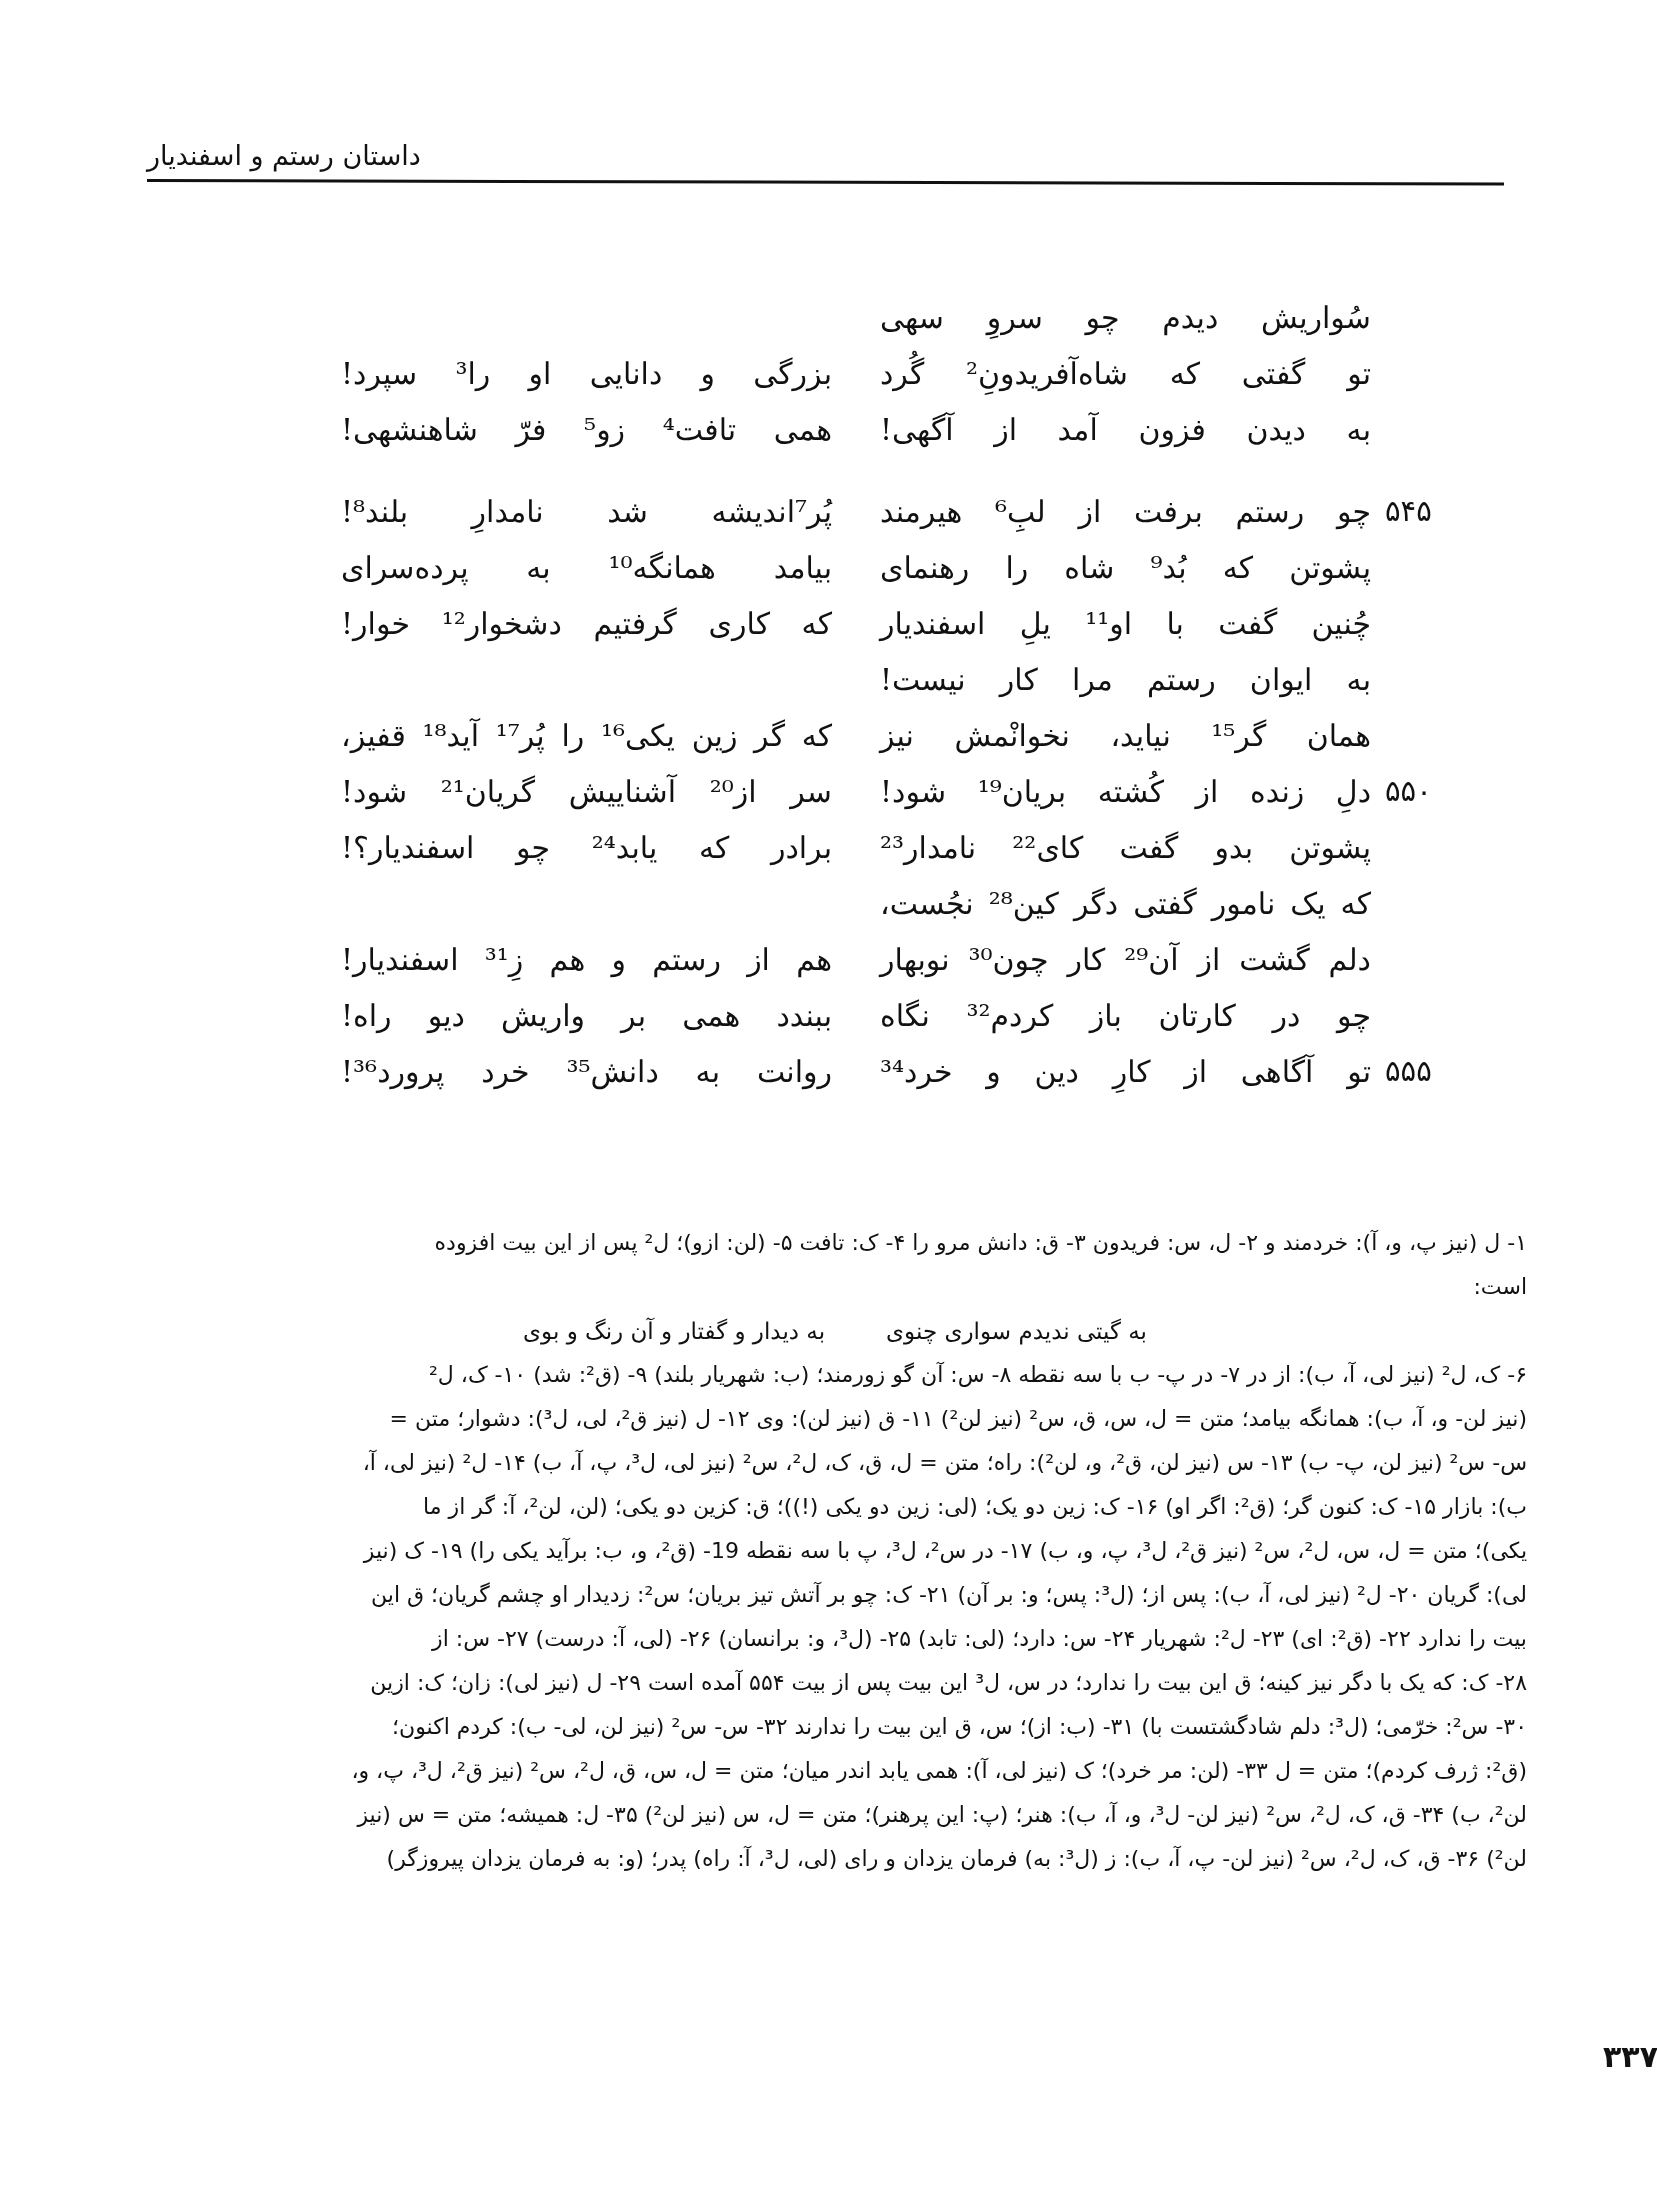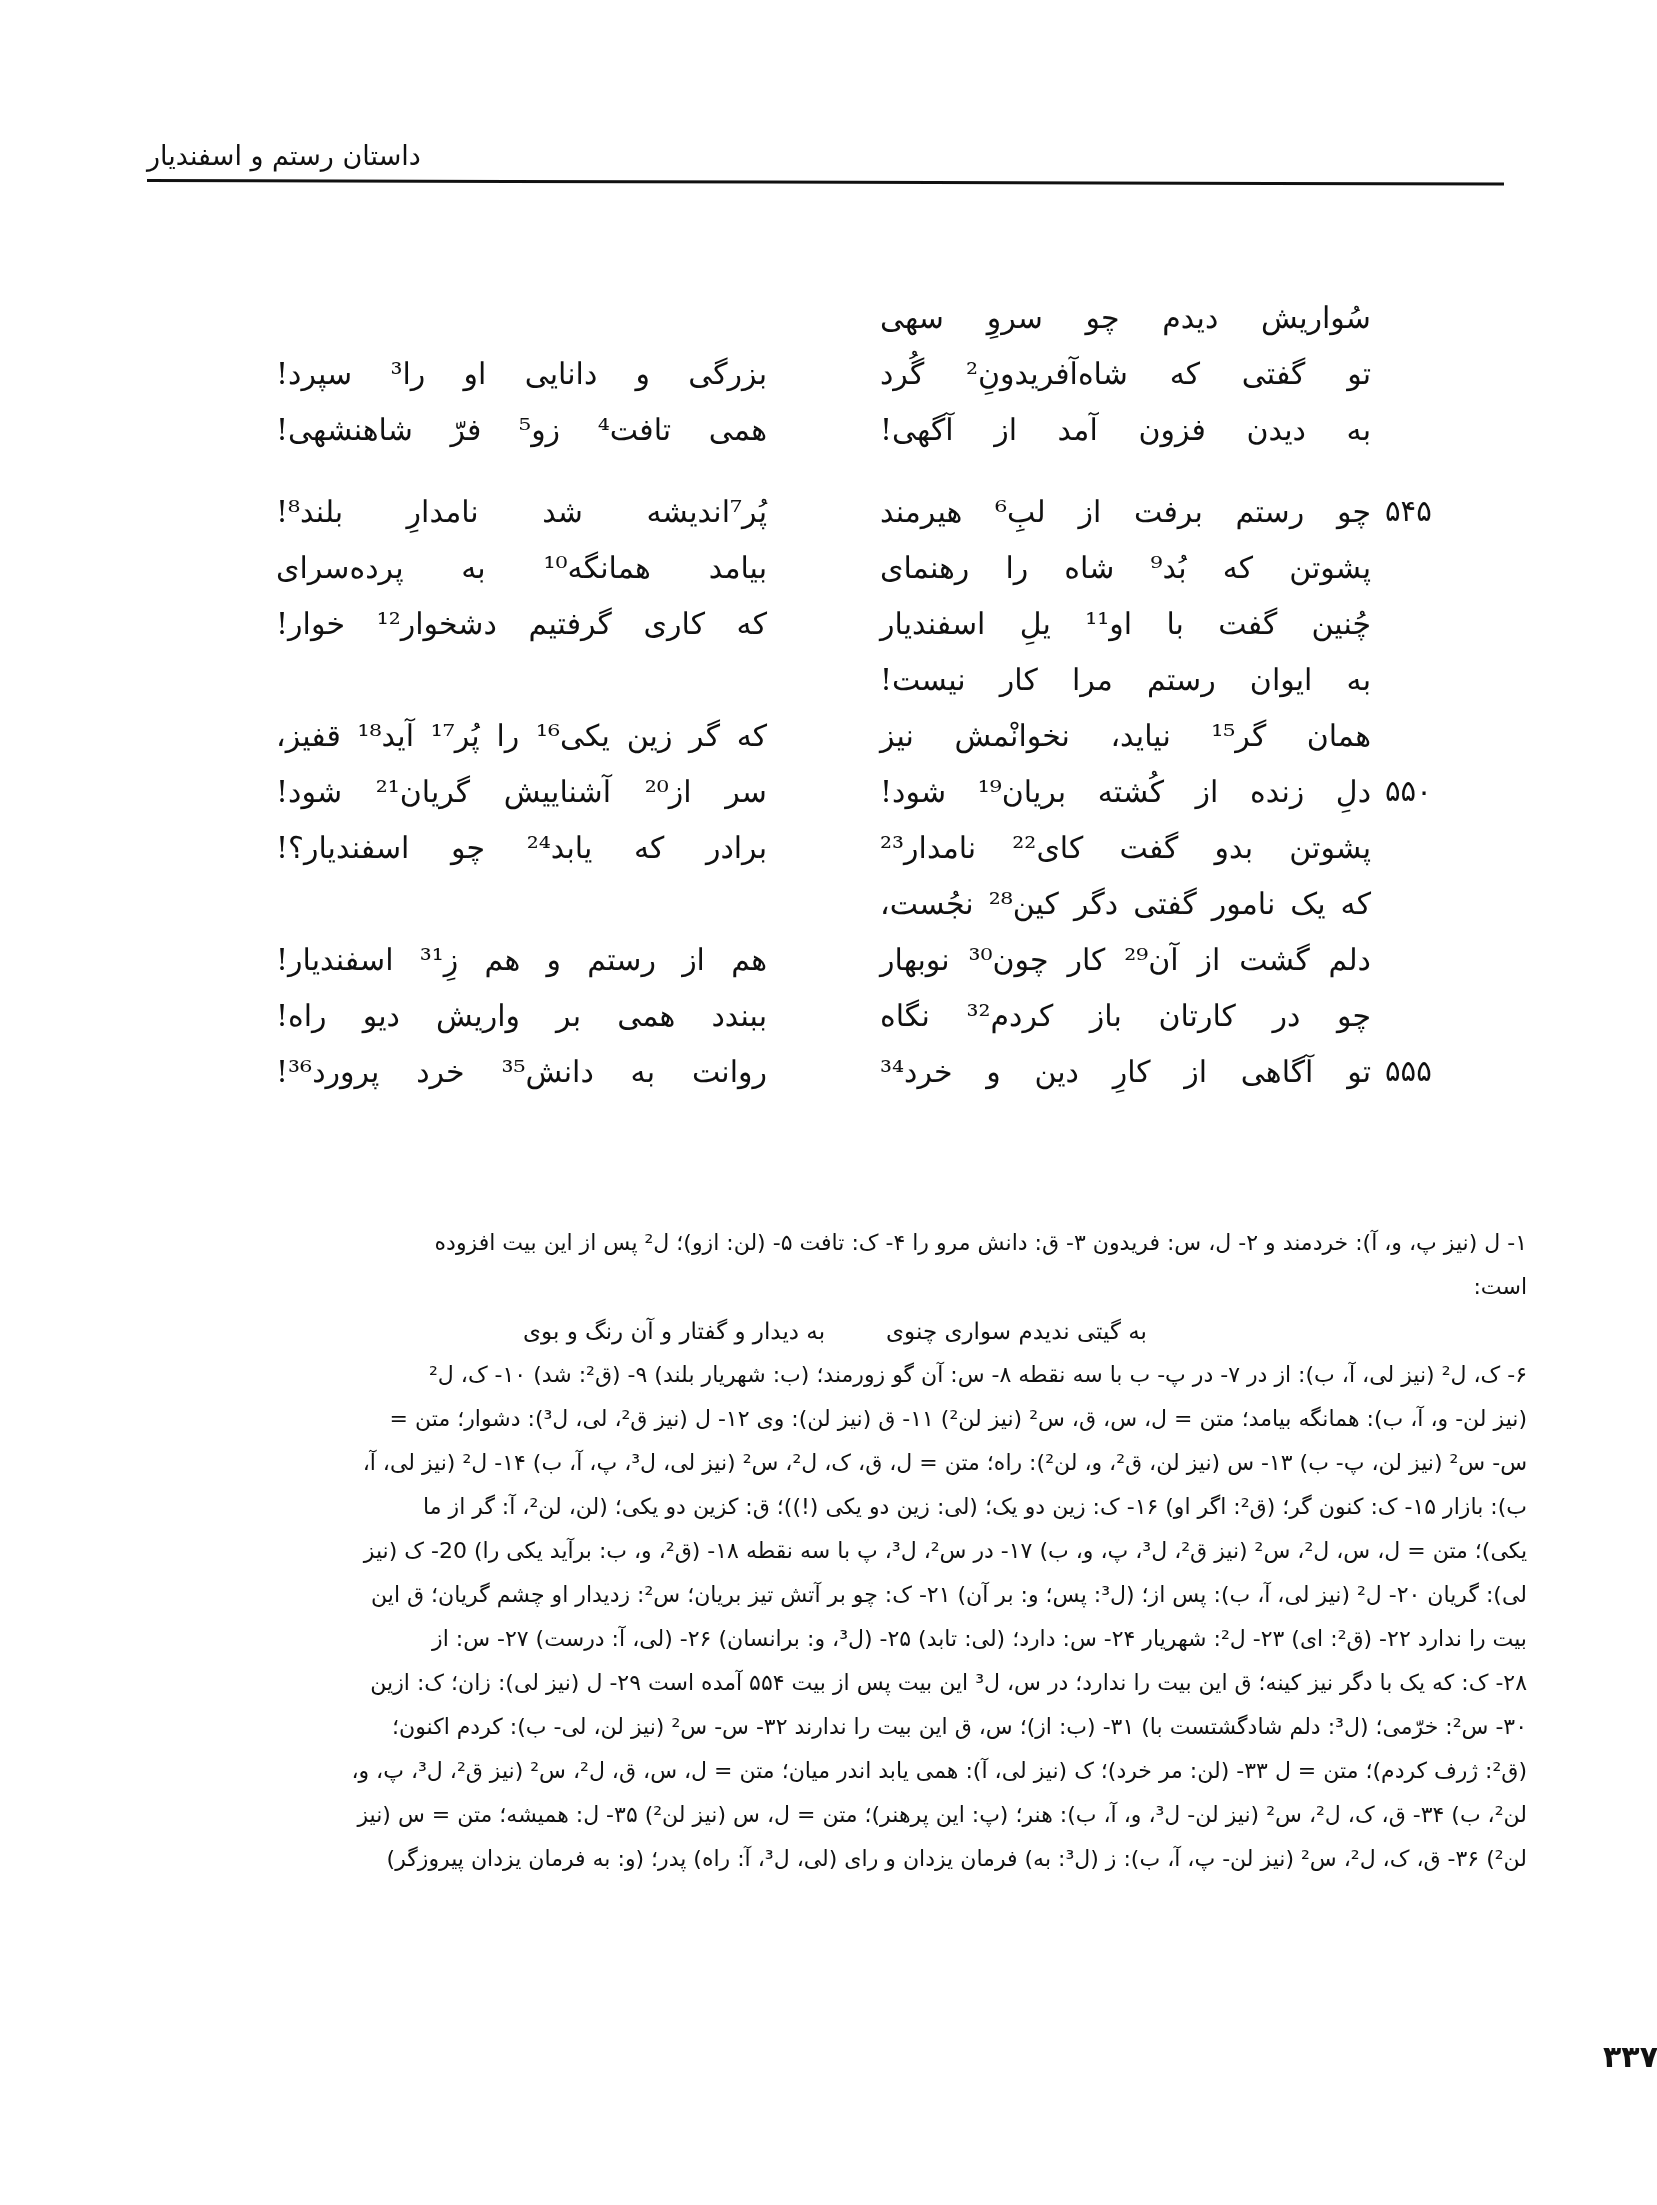--- a/index.html
+++ b/index.html
@@ -31,21 +31,21 @@
     height: 56px; position: relative;
   }
   .vnum {
     position: absolute; right: -116px; width: 102px; text-align: left;
     font-size: 29px; direction: rtl;
   }
   .hemistich {
     font-family: "DejaVu Serif", serif; font-size: 30px; white-space: nowrap;
     text-align: justify; text-align-last: justify;
   }
-  .h-right { width: 491px; margin-left: 113px; }
+  .h-right { width: 491px; margin-left: 48px; }
   .h-left { width: 491px; }
   .notes {
     position: absolute; top: 1221px; left: 143px; width: 1384px;
     direction: rtl; font-family: "DejaVu Sans", sans-serif; font-size: 22px;
     line-height: 44px; text-align: justify;
   }
   .note-line { white-space: nowrap; overflow: hidden; }
   .extra-bayt {
     display: flex; justify-content: center; gap: 61px;
     font-family: "DejaVu Serif", serif; font-size: 23px;
@@ -133,21 +133,21 @@
     <div class="note-line">۱- ل (نیز پ، و، آ): خردمند و  ۲- ل، س: فریدون  ۳- ق: دانش مرو را  ۴- ک: تافت  ۵- (لن: ازو)؛ ل² پس از این بیت افزوده</div>
     <div class="note-line">است:</div>
     <div class="extra-bayt">
       <span>به گیتی ندیدم سواری چنوی</span>
       <span>به دیدار و گفتار و آن رنگ و بوی</span>
     </div>
     <div class="note-line">۶- ک، ل² (نیز لی، آ، ب): از در  ۷- در پ- ب با سه نقطه  ۸- س: آن گو زورمند؛ (ب: شهریار بلند)  ۹- (ق²: شد)  ۱۰- ک، ل²</div>
     <div class="note-line">(نیز لن- و، آ، ب): همانگه بیامد؛ متن = ل، س، ق، س² (نیز لن²)  ۱۱- ق (نیز لن): وی  ۱۲- ل (نیز ق²، لی، ل³): دشوار؛ متن =</div>
     <div class="note-line">س- س² (نیز لن، پ- ب)  ۱۳- س (نیز لن، ق²، و، لن²): راه؛ متن = ل، ق، ک، ل²، س² (نیز لی، ل³، پ، آ، ب)  ۱۴- ل² (نیز لی، آ،</div>
     <div class="note-line">ب): بازار  ۱۵- ک: کنون گر؛ (ق²: اگر او)  ۱۶- ک: زین دو یک؛ (لی: زین دو یکی (!))؛ ق: کزین دو یکی؛ (لن، لن²، آ: گر از ما</div>
-    <div class="note-line">یکی)؛ متن = ل، س، ل²، س² (نیز ق²، ل³، پ، و، ب)  ۱۷- در س²، ل³، پ با سه نقطه  ۱۸- (ق²، و، ب: برآید یکی را)  20- ک (نیز</div>
+    <div class="note-line">یکی)؛ متن = ل، س، ل²، س² (نیز ق²، ل³، پ، و، ب)  ۱۷- در س²، ل³، پ با سه نقطه  19- (ق²، و، ب: برآید یکی را)  ۱۹- ک (نیز</div>
     <div class="note-line">لی): گریان  ۲۰- ل² (نیز لی، آ، ب): پس از؛ (ل³: پس؛ و: بر آن)  ۲۱- ک: چو بر آتش تیز بریان؛ س²: زدیدار او چشم گریان؛ ق این</div>
     <div class="note-line">بیت را ندارد  ۲۲- (ق²: ای)  ۲۳- ل²: شهریار  ۲۴- س: دارد؛ (لی: تابد)  ۲۵- (ل³، و: برانسان)  ۲۶- (لی، آ: درست)  ۲۷- س: از</div>
     <div class="note-line">۲۸- ک: که یک با دگر نیز کینه؛ ق این بیت را ندارد؛ در س، ل³ این بیت پس از بیت ۵۵۴ آمده است  ۲۹- ل (نیز لی): زان؛ ک: ازین</div>
     <div class="note-line">۳۰- س²: خرّمی؛ (ل³: دلم شادگشتست با)  ۳۱- (ب: از)؛ س، ق این بیت را ندارند  ۳۲- س- س² (نیز لن، لی- ب): کردم اکنون؛</div>
     <div class="note-line">(ق²: ژرف کردم)؛ متن = ل  ۳۳- (لن: مر خرد)؛ ک (نیز لی، آ): همی یابد اندر میان؛ متن = ل، س، ق، ل²، س² (نیز ق²، ل³، پ، و،</div>
     <div class="note-line">لن²، ب)  ۳۴- ق، ک، ل²، س² (نیز لن- ل³، و، آ، ب): هنر؛ (پ: این پرهنر)؛ متن = ل، س (نیز لن²)  ۳۵- ل: همیشه؛ متن = س (نیز</div>
     <div class="note-line">لن²)  ۳۶- ق، ک، ل²، س² (نیز لن- پ، آ، ب): ز (ل³: به) فرمان یزدان و رای (لی، ل³، آ: راه) پدر؛ (و: به فرمان یزدان پیروزگر)</div>
   </div>
 
   <div class="pagenum">۳۳۷</div>

